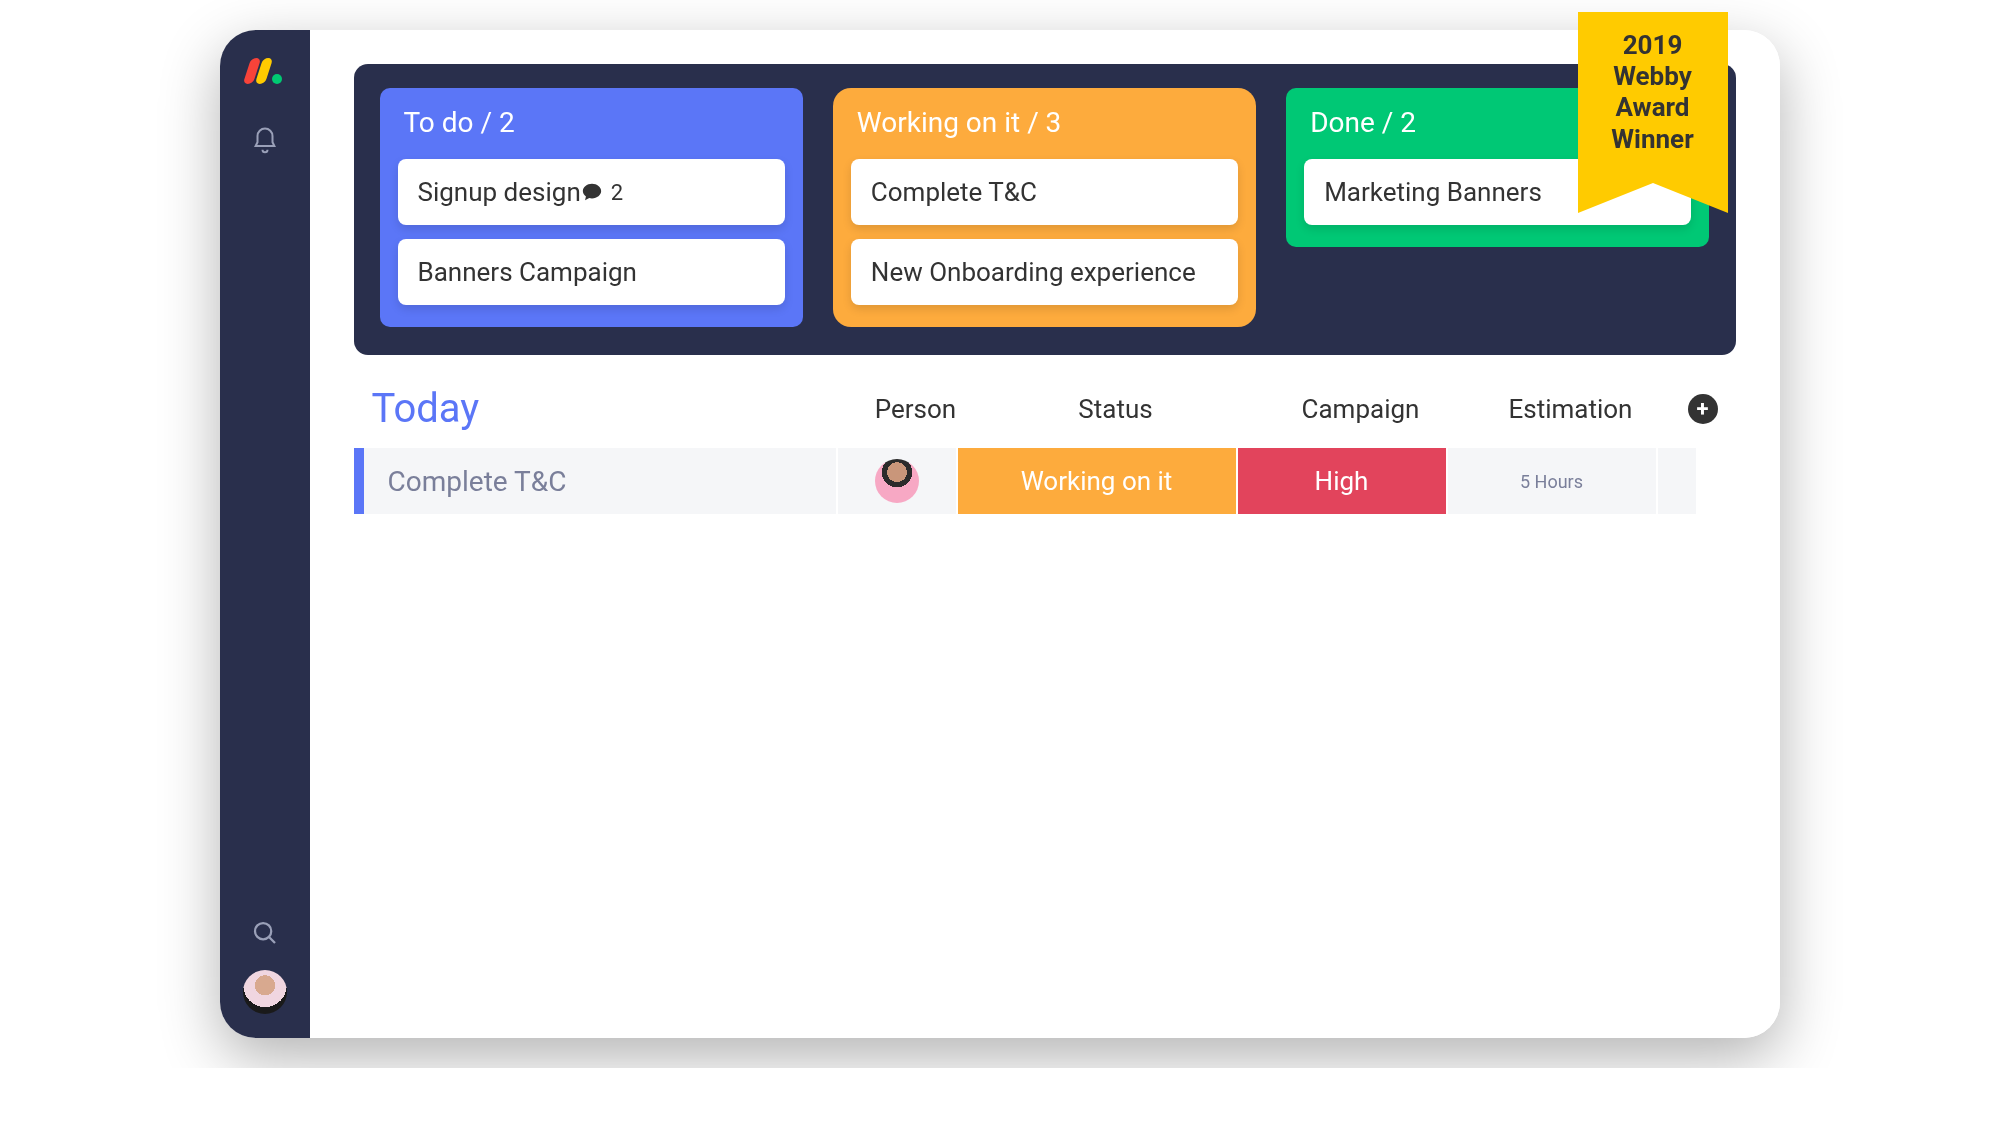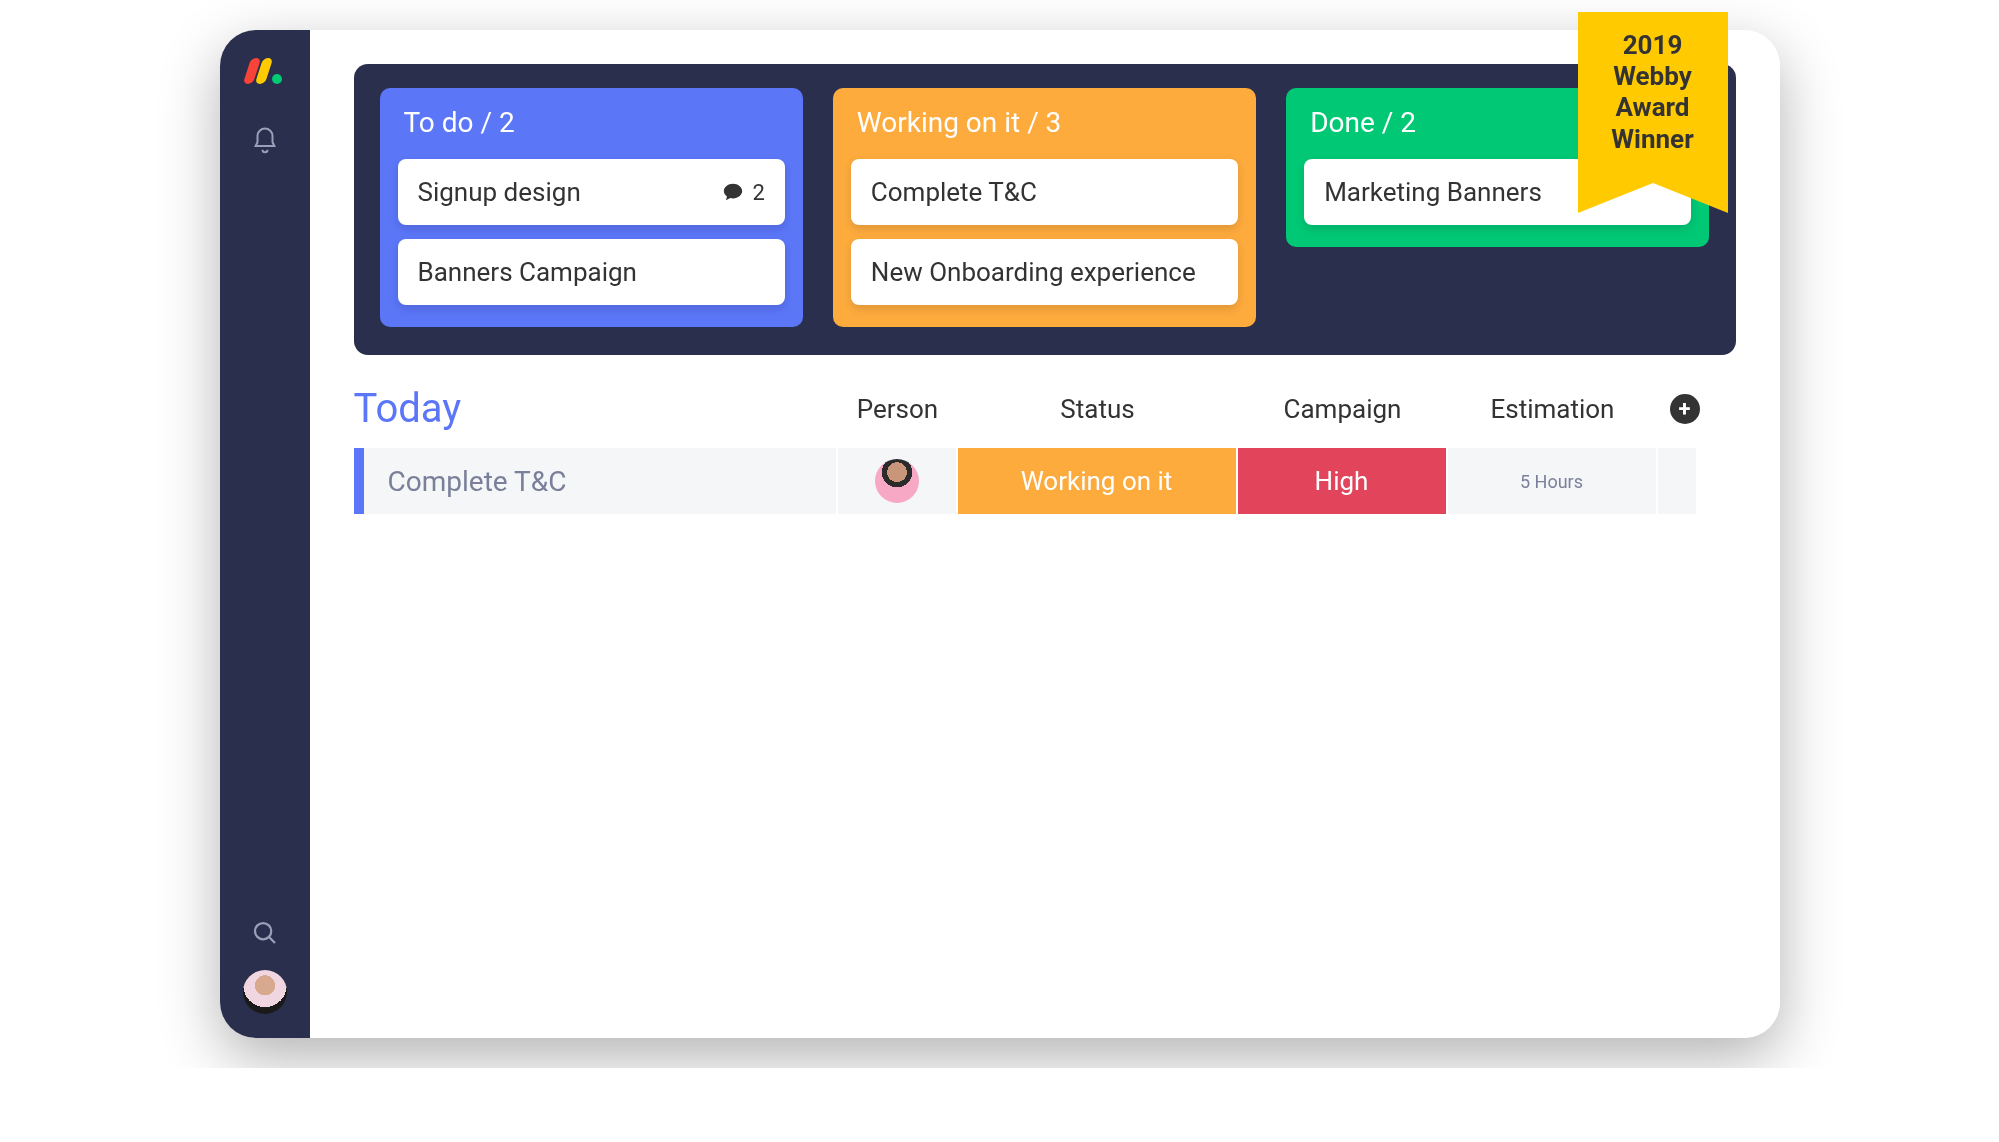--- a/index.html
+++ b/index.html
@@ -81,40 +81,40 @@
 }
 .kcol {
   flex: 1;
   border-radius: 10px;
   padding: 14px 18px 22px 18px;
   display: flex;
   flex-direction: column;
   gap: 14px;
 }
 .kcol-blue { background: #5b76f7; }
-.kcol-orange { background: #fdab3d; }
+.kcol-orange { background: #fdab3d; border-radius: 18px; }
 .kcol-green { background: #00c875; }
 .kcol-header { color: #fff; font-size: 28px; font-weight: 400; padding: 4px 6px 6px 6px; }
 .kcard {
   background: #fff;
   border-radius: 8px;
   padding: 18px 20px;
   font-size: 26px;
   color: #333;
   display: flex;
   align-items: center;
-  justify-content: space-between;
+  justify-content: flex-start;
   box-shadow: 0 4px 10px rgba(0,0,0,0.12);
 }
 .kcard-meta { display: flex; align-items: center; gap: 8px; color: #333; font-size: 22px; }
 .comment-icon { width: 22px; height: 22px; fill: #333; }
 
 
 .today-wrap { padding: 30px 36px 0 36px; }
-.today-headrow { display: flex; align-items: center; }
+.today-headrow { display: flex; align-items: center; justify-content: center; }
 .today-title { font-size: 40px; color: #5b76f7; font-weight: 400; width: 484px; }
 .col-h { color: #333; font-size: 26px; font-weight: 400; text-align: center; }
 .col-person { width: 120px; }
 .col-status { width: 280px; }
 .col-priority { width: 210px; }
 .col-estimation { width: 210px; }
 .plus-btn {
   width: 30px; height: 30px; border-radius: 50%; background: #333; color: #fff;
   display: flex; align-items: center; justify-content: center; font-size: 22px; margin-left: 12px; font-weight: 700;
 }

